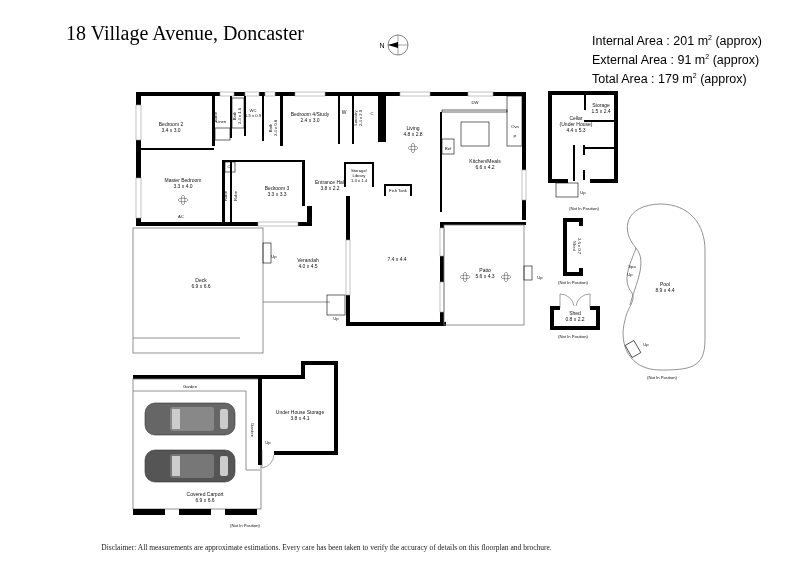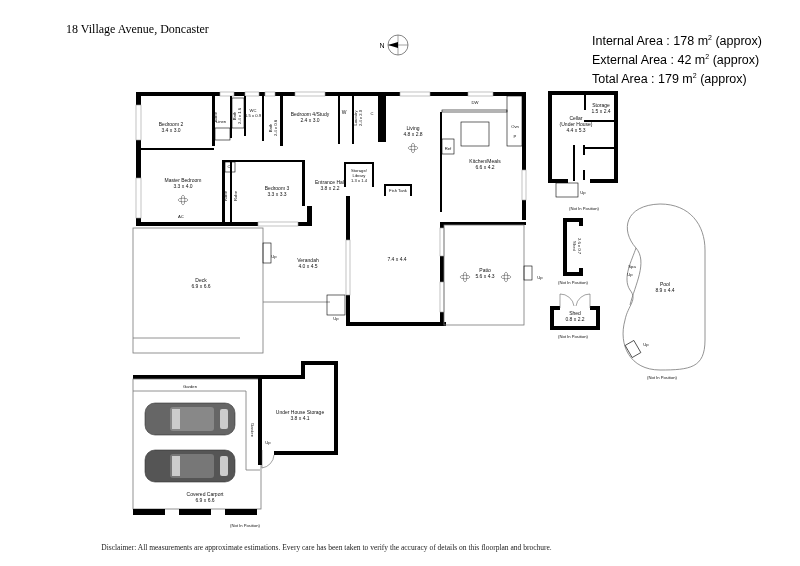--- a/index.html
+++ b/index.html
@@ -1,37 +1,37 @@
 <!DOCTYPE html>
 <html><head>
 <meta charset="utf-8">
 <style>
   html,body{margin:0;padding:0;background:#fff;}
   body{width:800px;height:566px;position:relative;overflow:hidden;font-family:"Liberation Sans",sans-serif;color:#000;}
-  .title{position:absolute;left:66px;top:22px;font-family:"Liberation Serif",serif;font-size:12px;}
+  .title{position:absolute;left:66px;top:22px;font-family:"Liberation Serif",serif;font-size:20px;}
   .areas{position:absolute;left:592px;top:30px;font-size:12.5px;line-height:15px;}
   .areas sup{font-size:7px;vertical-align:5px;}
   .disclaimer{position:absolute;left:0;width:653px;top:543px;text-align:center;font-family:"Liberation Serif",serif;font-size:7.5px;color:#222;}
   svg{position:absolute;left:0;top:0;}
   .lbl{font-family:"Liberation Sans",sans-serif;font-size:5px;fill:#111;text-anchor:middle;}
   .lblS{font-family:"Liberation Sans",sans-serif;font-size:4.2px;fill:#111;text-anchor:middle;}
   .wall{fill:#000;}
   .thin{stroke:#777;stroke-width:0.8;fill:none;}
   .thinb{stroke:#000;stroke-width:0.6;fill:none;}
   .win{fill:#fff;stroke:#999;stroke-width:0.6;}
   .door{stroke:#444;stroke-width:0.5;fill:none;}
 </style>
 </head>
 <body>
 
 <div class="title">18 Village Avenue, Doncaster</div>
 
 <div class="areas">
-  <div><span>Internal Area : 178 m</span><sup>2</sup><span> (approx)</span></div>
-  <div><span>External Area : 42 m</span><sup>2</sup><span> (approx)</span></div>
+  <div><span>Internal Area : 201 m</span><sup>2</sup><span> (approx)</span></div>
+  <div><span>External Area : 91 m</span><sup>2</sup><span> (approx)</span></div>
   <div><span>Total Area : 179 m</span><sup>2</sup><span> (approx)</span></div>
 </div>
 
 <svg width="800" height="566" viewBox="0 0 800 566">
 
   <g>
     <circle cx="398" cy="45" r="10" fill="none" stroke="#666" stroke-width="0.8"></circle>
     <line x1="398" y1="35" x2="398" y2="55" stroke="#666" stroke-width="0.6"></line>
     <line x1="388" y1="45" x2="408" y2="45" stroke="#666" stroke-width="0.6"></line>
     <polygon points="388,45 398,42 398,48" fill="#000"></polygon>

